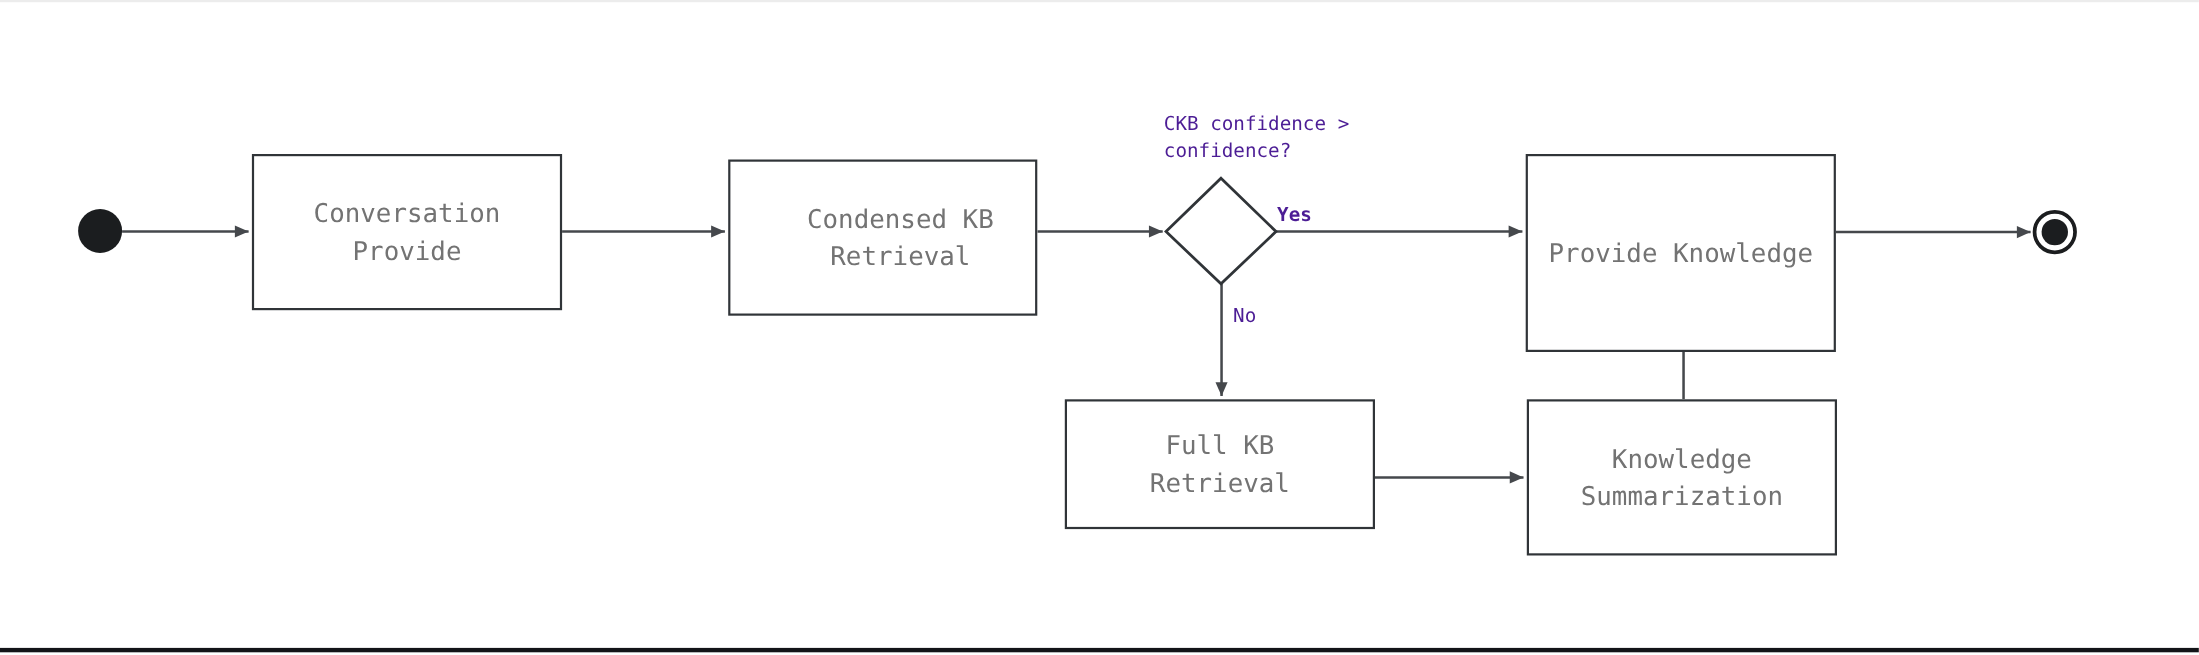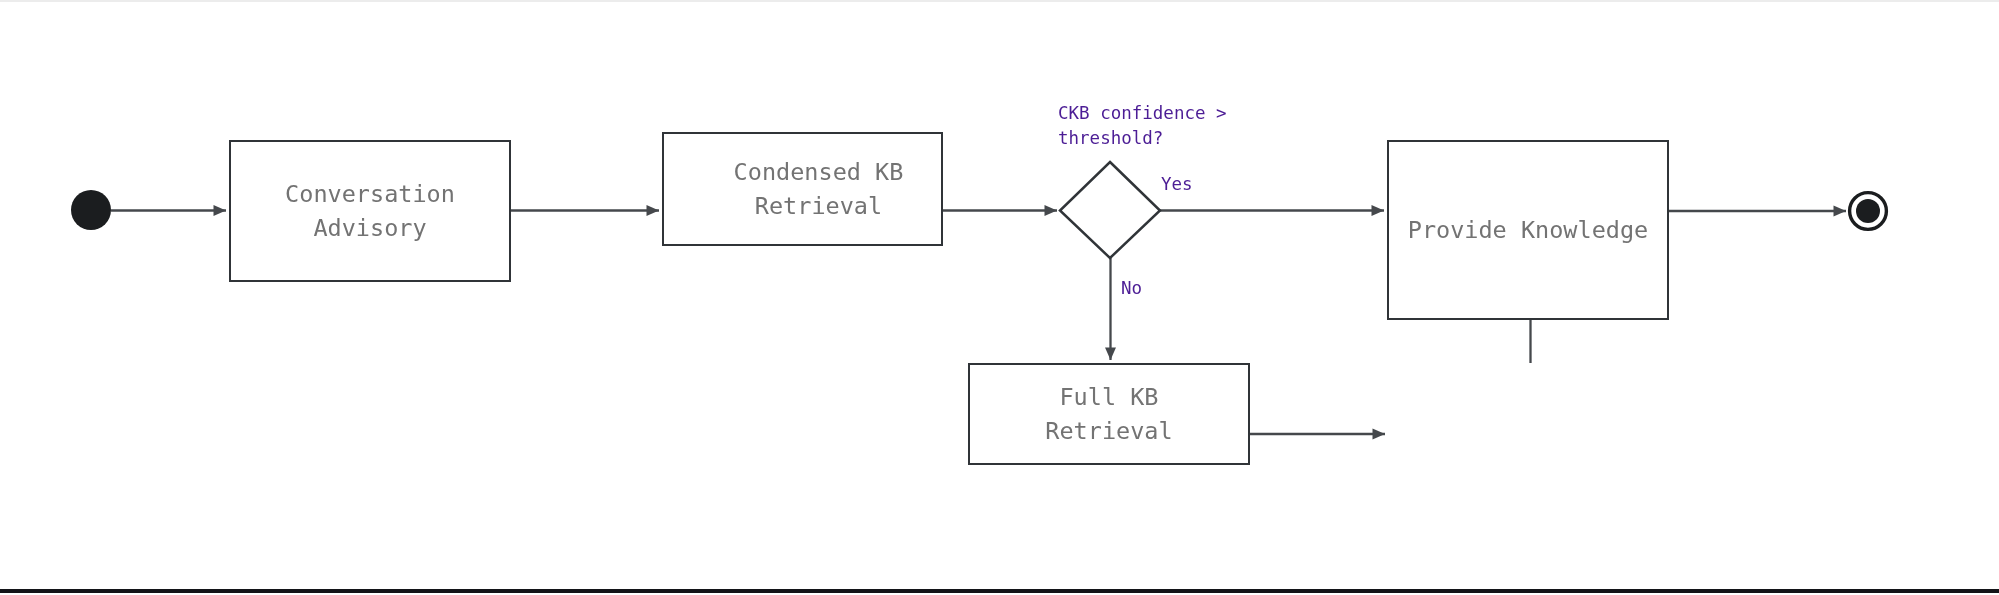--- a/index.html
+++ b/index.html
@@ -74,42 +74,46 @@
     <circle cx="91" cy="210" r="20" fill="#1b1d1f"></circle>
 
     <polygon points="1110,162 1160,210.5 1110,258 1060,210.5" fill="#ffffff" stroke="#303438" stroke-width="2.5"></polygon>
 
     <circle cx="1868" cy="211" r="18.4" fill="#ffffff" stroke="#1b1d1f" stroke-width="3.4"></circle>
     <circle cx="1868" cy="211" r="12" fill="#1b1d1f"></circle>
   </svg>
 
   <div class="node" style="left:229px; top:140px; width:282px; height:142px;">
     <span class="line">Conversation</span>
-    <span class="line">Advisory</span>
+    <span class="line">Provide</span>
   </div>
 
-  <div class="node" style="left:662px; top:132px; width:281px; height:114px;padding-left:32px;">
+  <div class="node" style="left:662px; top:145px; width:281px; height:142px;padding-left:32px;">
     <span class="line">Condensed KB</span>
     <span class="line">Retrieval</span>
   </div>
 
   <div class="node" style="left:1387px; top:140px; width:282px; height:180px;">
     <span class="line">Provide Knowledge</span>
   </div>
 
-  <div class="node" style="left:968px; top:363px; width:282px; height:102px;">
+  <div class="node" style="left:968px; top:363px; width:282px; height:118px;">
     <span class="line">Full KB</span>
     <span class="line">Retrieval</span>
   </div>
 
+  <div class="node" style="left:1388px; top:363px; width:282px; height:142px;">
+    <span class="line">Knowledge</span>
+    <span class="line">Summarization</span>
+  </div>
 
   <div class="decision-label" style="left:1058px; top:101px;">
     <span class="line">CKB confidence &gt;</span>
-    <span class="line">threshold?</span>
+    <span class="line">confidence?</span>
   </div>
 
-  <div class="edge-label" style="left:1161px; top:172px;">Yes</div>
+  <div class="edge-label" style="left:1161px; top:184px;font-weight:bold;">Yes</div>
 
   <div class="edge-label" style="left:1121px; top:276px;">No</div>
 
   <div class="bottom-bar"></div>
 
 </div>
 
 </body></html>

